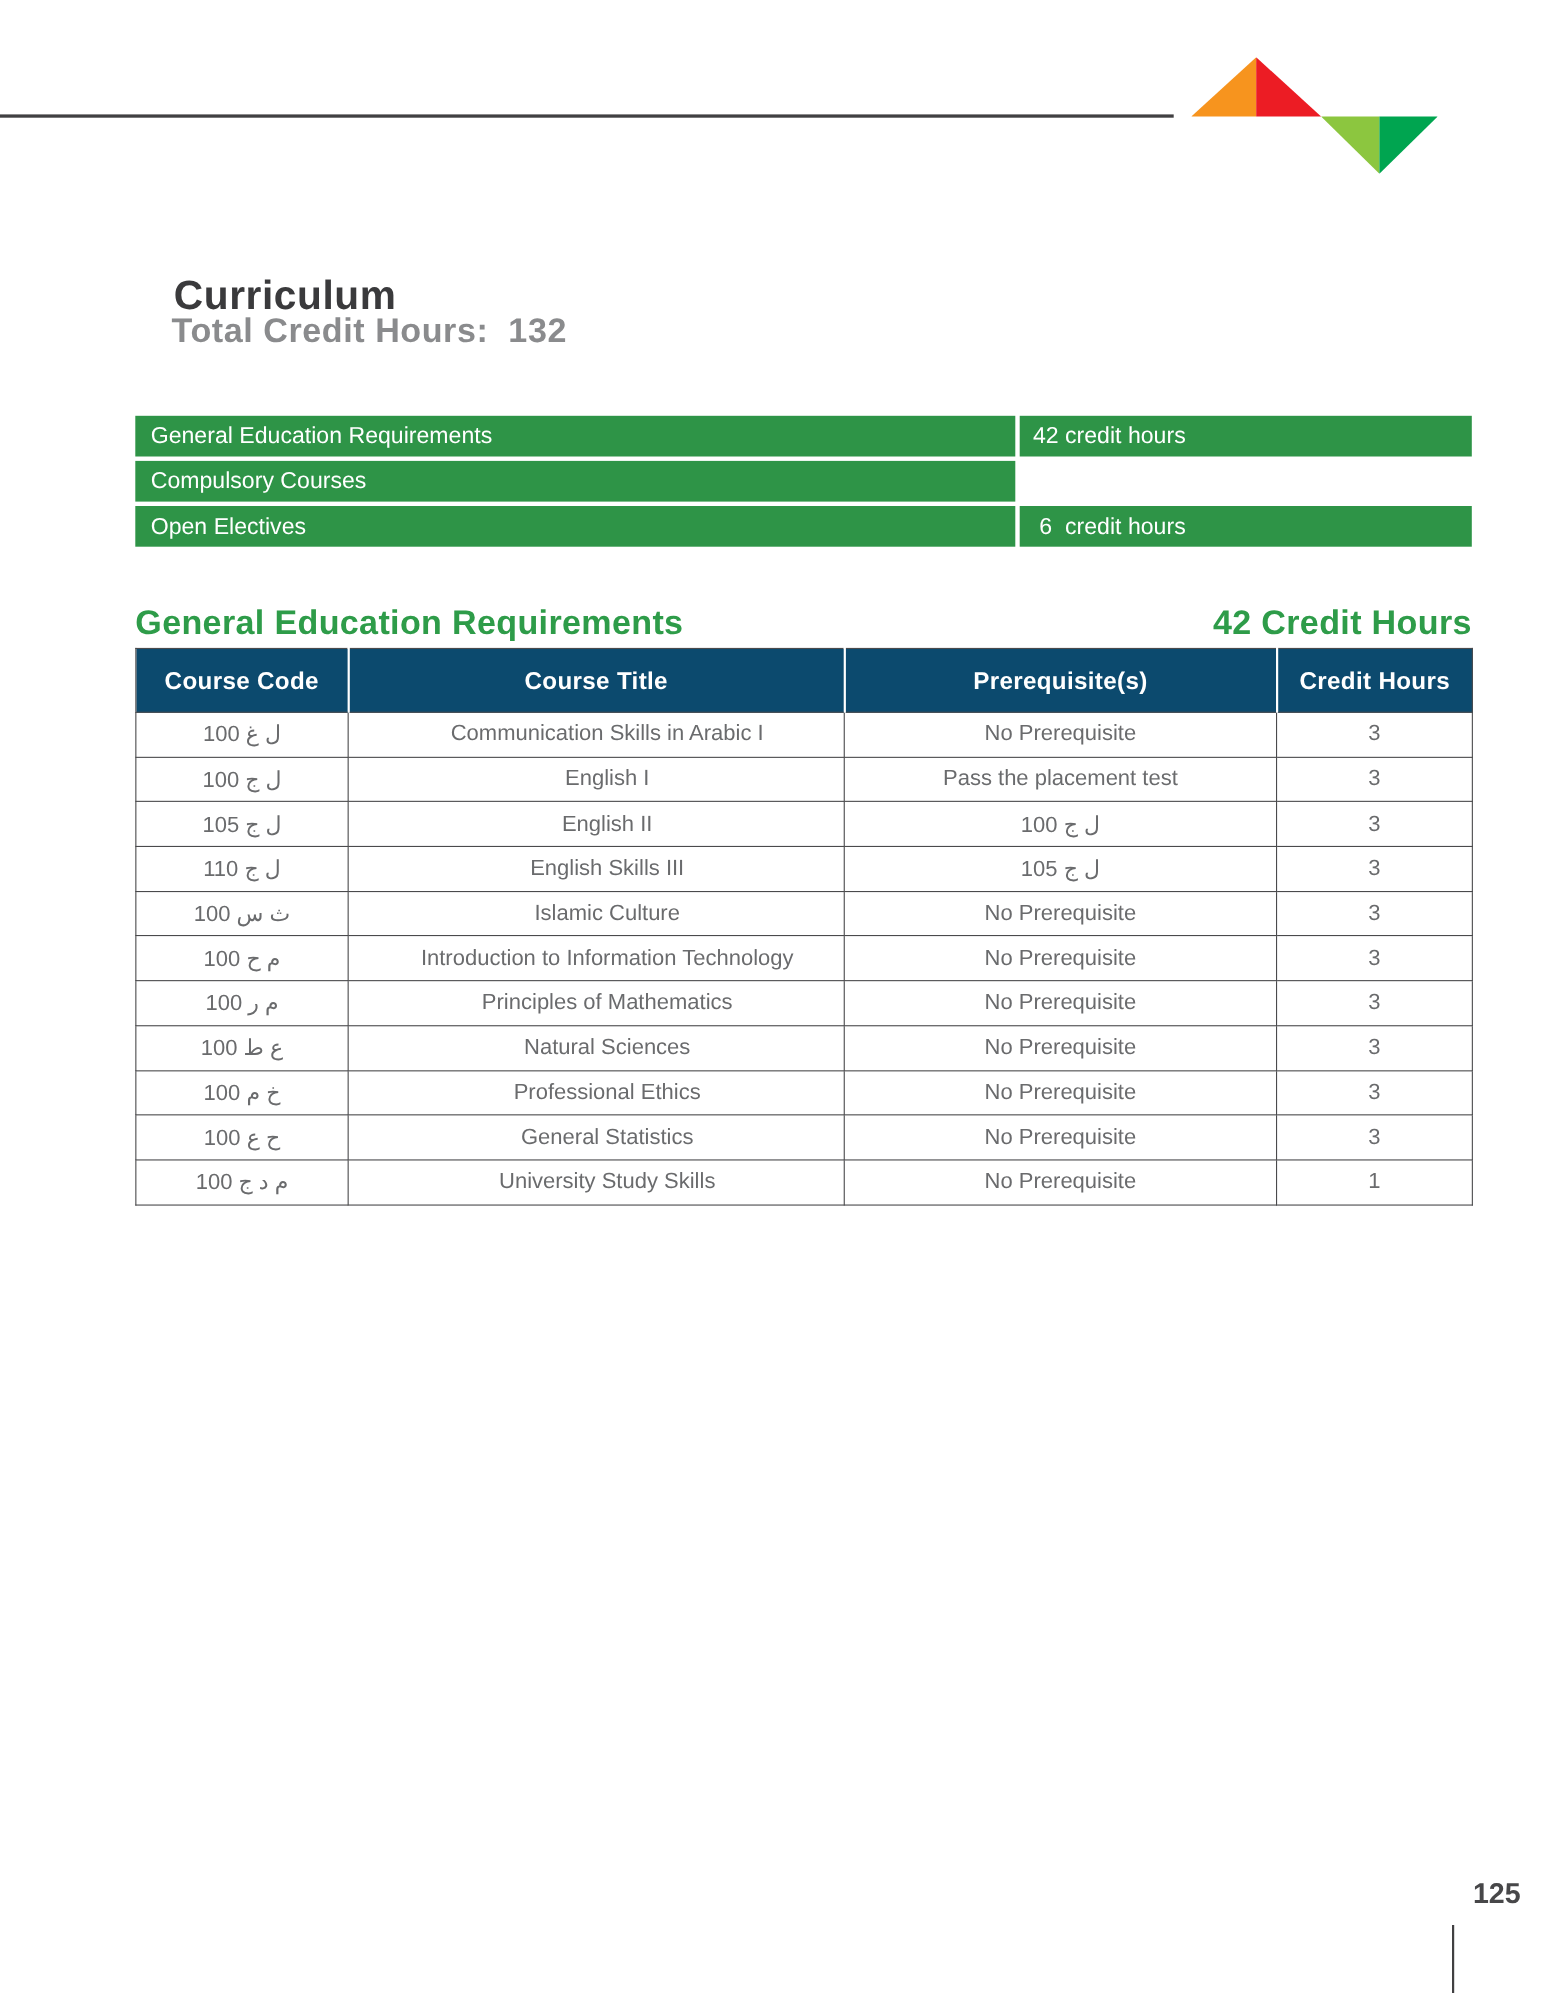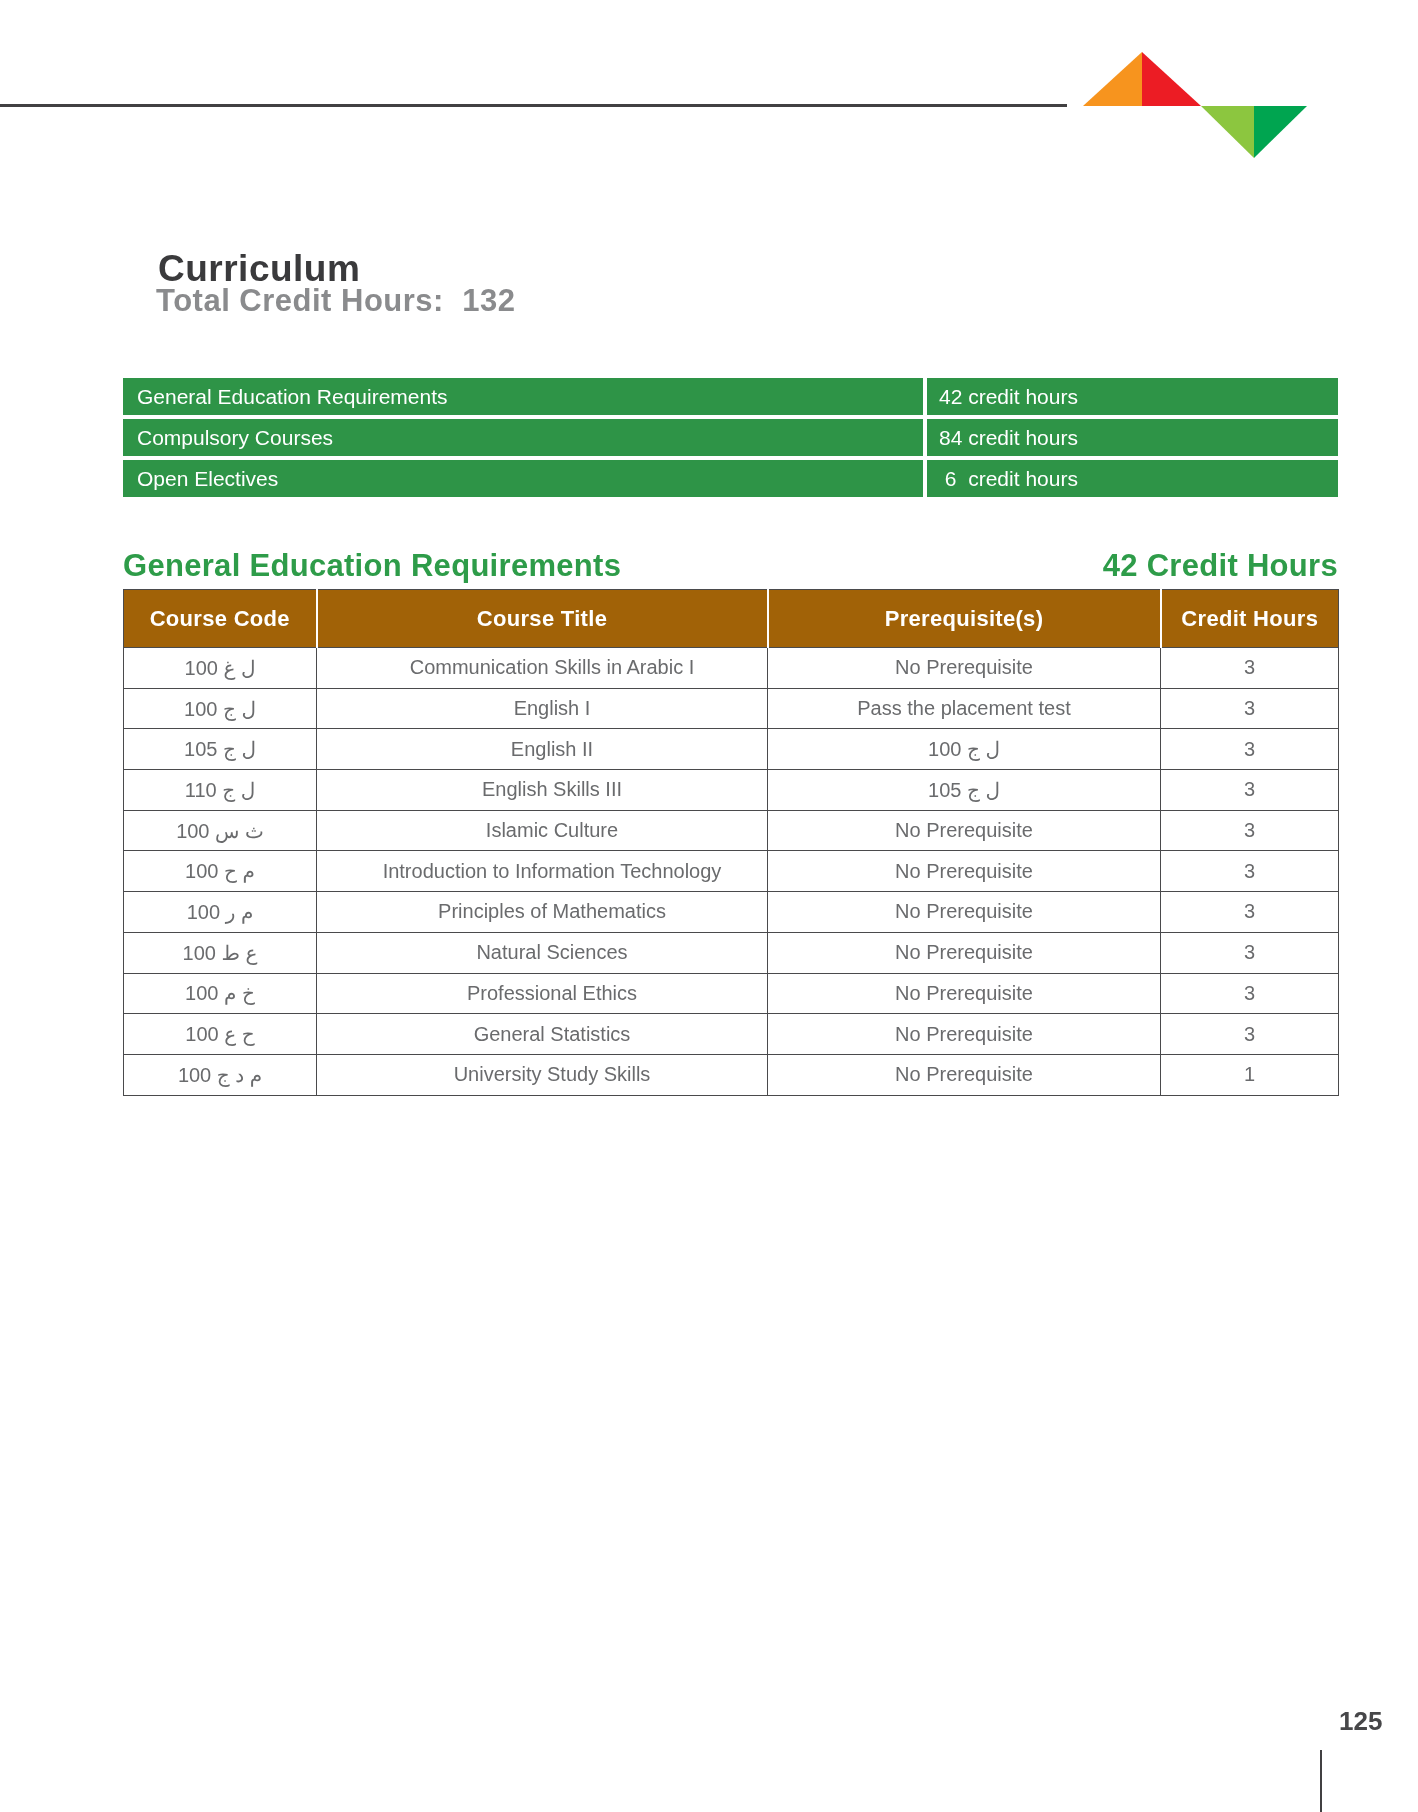--- a/index.html
+++ b/index.html
@@ -43,21 +43,21 @@
     position:absolute;left:123px;top:589px;width:1215px;
     border-collapse:collapse;table-layout:fixed;
     border:1px solid #4a4a4c;
   }
   table.courses col.c1{width:193px;}
   table.courses col.c2{width:451px;}
   table.courses col.c3{width:393px;}
   table.courses col.c4{width:178px;}
   table.courses thead tr{height:58px;}
   table.courses th{
-    background:#a16207;color:#ffffff;font-size:22px;font-weight:bold;
+    background:#0c4a6e;color:#ffffff;font-size:22px;font-weight:bold;
     text-align:center;border-left:2px solid #ffffff;letter-spacing:0.3px;
   }
   table.courses th:first-child{border-left:none;}
   table.courses tbody tr{height:40.7px;}
   table.courses td{
     border:1px solid #4a4a4c;color:#6a6b6d;font-size:20px;
     text-align:center;padding:0;
   }
   table.courses td.col-title{text-align:center;padding-left:20px;}
   .footer-rule{
@@ -86,21 +86,20 @@
   <h1 class="page-title">Curriculum</h1>
   <h2 class="page-subtitle">Total Credit Hours:  132</h2>
 
   <div class="summary">
     <div class="srow">
       <div class="scell label">General Education Requirements</div>
       <div class="scell value">42 credit hours</div>
     </div>
     <div class="srow">
       <div class="scell label">Compulsory Courses</div>
-      <div class="scell value">84 credit hours</div>
     </div>
     <div class="srow">
       <div class="scell label">Open Electives</div>
       <div class="scell value"> 6  credit hours</div>
     </div>
   </div>
 
   <div class="section-head">
     <span>General Education Requirements</span>
     <span>42 Credit Hours</span>

